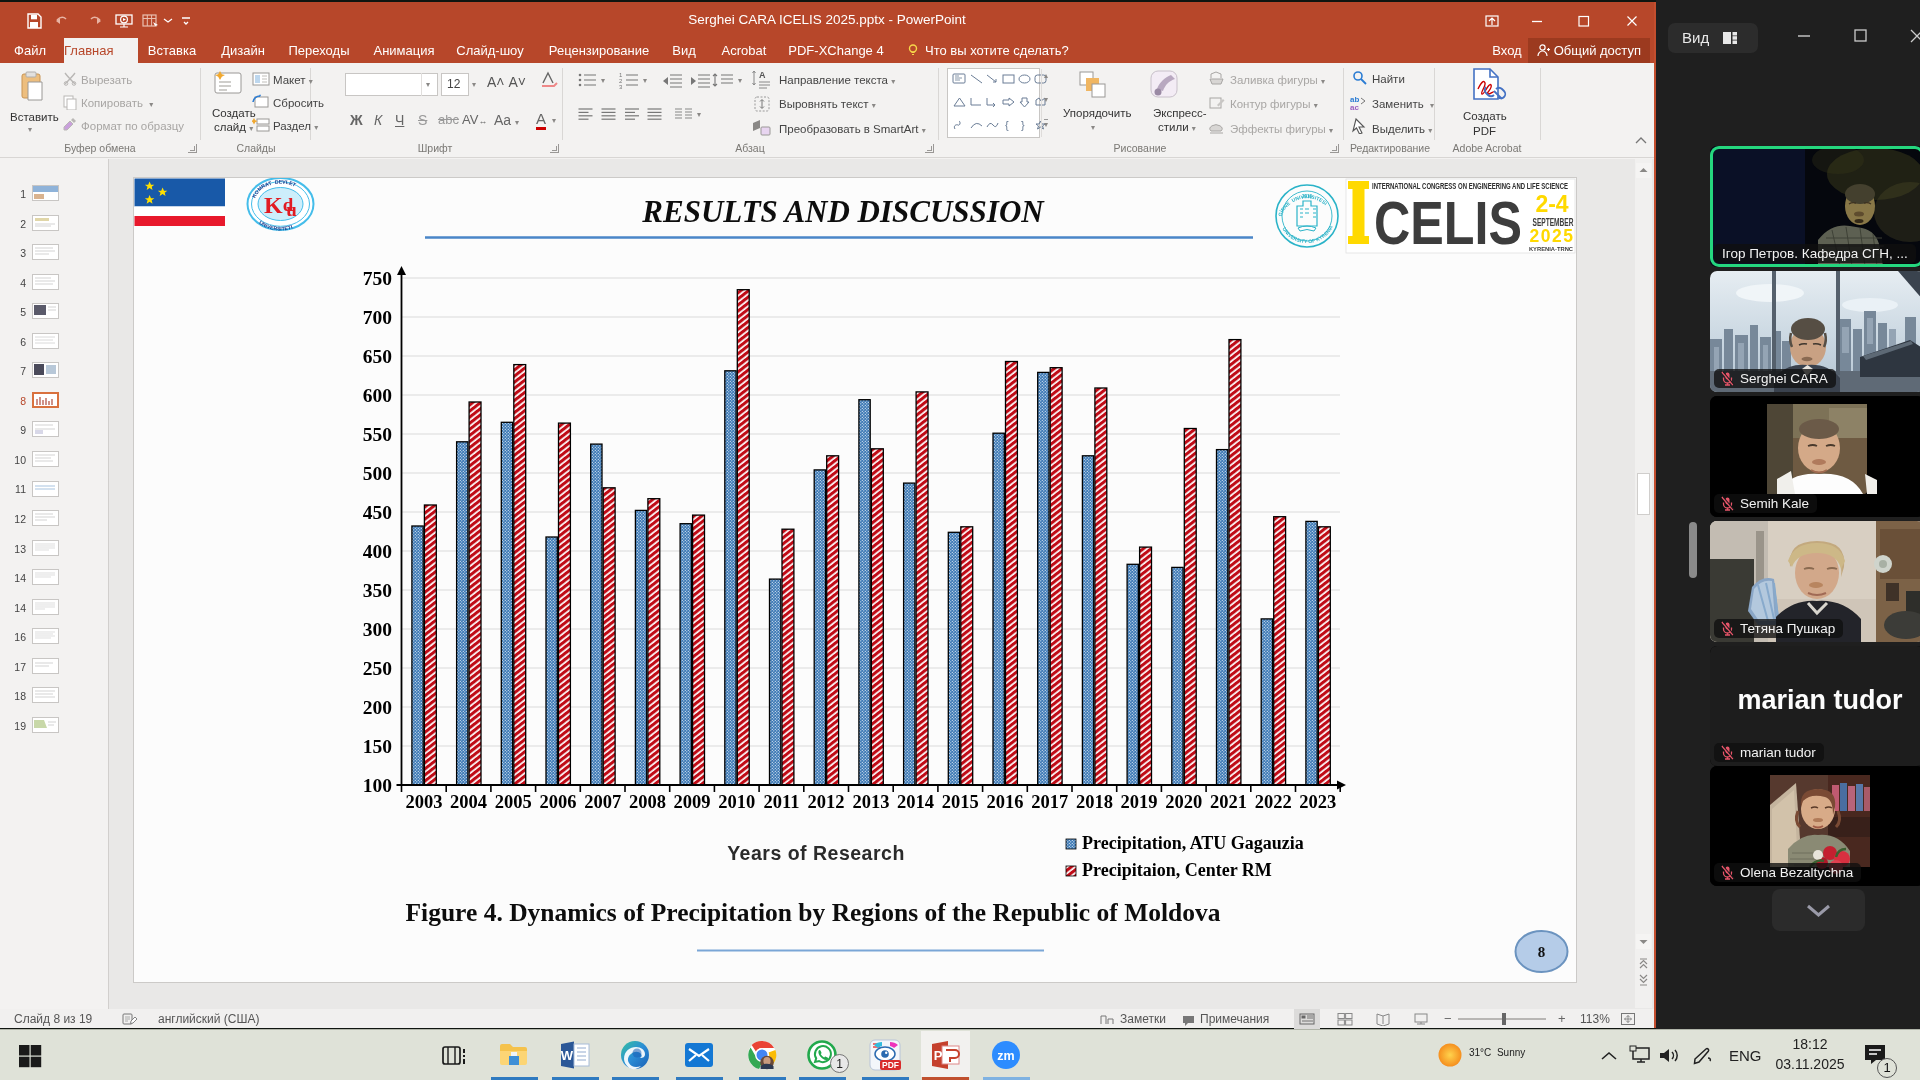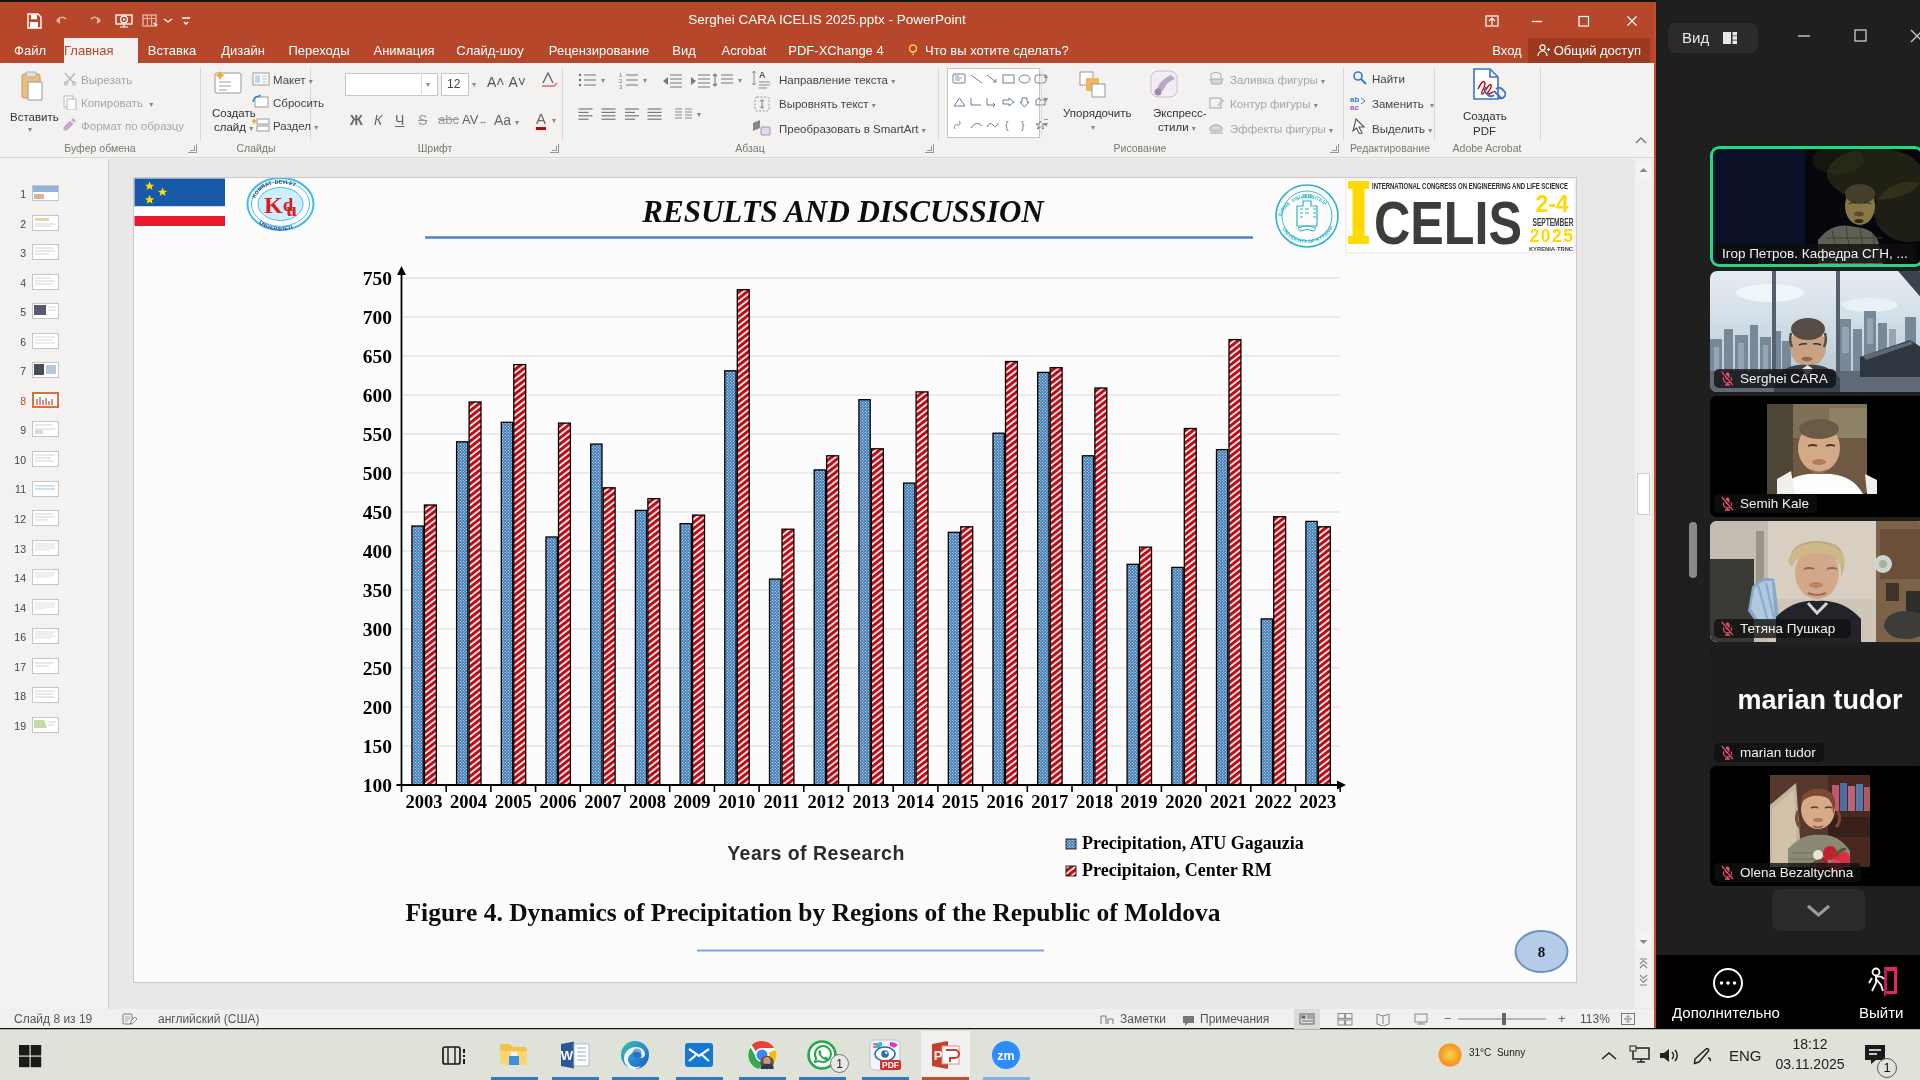--- a/index.html
+++ b/index.html
@@ -884,21 +884,21 @@
             <path d="M48 64l10 36M56 62l8 36M64 62l4 36"></path>
           </g>
 <ellipse cx="107" cy="52" rx="22" ry="26" fill="#d2a88a"></ellipse>
 <path d="M80 46q-3-26 27-26 30 0 27 26l-3 10q2-22-10-24-28-6-38 8z" fill="#c3a97e"></path>
 <path d="M78 40q6-18 29-18 23 0 28 18l-4 8q-4-16-24-16-20 0-25 14z" fill="#cdb887"></path>
 <path d="M94 48q5-2 10 0M117 48q5-2 10 0" stroke="#8a6a50" stroke-width="1.8" fill="none"></path>
 <ellipse cx="106" cy="64" rx="7" ry="3" fill="#b8855f"></ellipse>
 <path d="M98 72q9 4 18 0" stroke="#a06a55" stroke-width="2" fill="none"></path>
 <path d="M66 121V96q18-18 41-16 26-2 44 18v23z" fill="#23242a"></path>
 <path d="M98 82l9 10 10-10" stroke="#d8d5ce" stroke-width="3" fill="none"></path>
-</svg><div class="zlabel" style="padding:0 16px 0 26px"><svg width="15" height="15" viewBox="0 0 15 15" style="position:absolute;left:6px;top:2px">
+</svg><div class="zlabel" style="padding:0 8px 0 26px"><svg width="15" height="15" viewBox="0 0 15 15" style="position:absolute;left:6px;top:2px">
             <rect x="5.5" y="1.5" width="4" height="7" rx="2" fill="#e8556a"></rect>
             <path d="M3.5 6.5v1.5a4 4 0 0 0 8 0V6.5M7.5 12v2M5 14h5" stroke="#e8556a" stroke-width="1.3" fill="none"></path>
             <path d="M2 1l11 13" stroke="#e8556a" stroke-width="1.6"></path>
             <path d="M3.3 1l11 13" stroke="#1a1a1a" stroke-width="1.1"></path>
           </svg>Тетяна Пушкар</div></div>
       <div class="ztile" style="top:646px;height:120px;"><svg width="214" height="120" viewBox="0 0 214 120">
           <rect width="214" height="120" fill="#1d1d1d"></rect>
           <text x="110" y="63" text-anchor="middle" font-family="Liberation Sans" font-size="27" font-weight="bold" fill="#fdfdfd">marian tudor</text>
         </svg><div class="zlabel" style="padding:0 8px 0 26px"><svg width="15" height="15" viewBox="0 0 15 15" style="position:absolute;left:6px;top:2px">
             <rect x="5.5" y="1.5" width="4" height="7" rx="2" fill="#e8556a"></rect>
@@ -941,36 +941,20 @@
         </svg><div class="zlabel" style="padding:0 8px 0 26px"><svg width="15" height="15" viewBox="0 0 15 15" style="position:absolute;left:6px;top:2px">
             <rect x="5.5" y="1.5" width="4" height="7" rx="2" fill="#e8556a"></rect>
             <path d="M3.5 6.5v1.5a4 4 0 0 0 8 0V6.5M7.5 12v2M5 14h5" stroke="#e8556a" stroke-width="1.3" fill="none"></path>
             <path d="M2 1l11 13" stroke="#e8556a" stroke-width="1.6"></path>
             <path d="M3.3 1l11 13" stroke="#1a1a1a" stroke-width="1.1"></path>
           </svg>Olena Bezaltychna</div></div>
       <div class="abs" style="left:62px;top:889px;width:93px;height:42px;background:#2b2b2b;border-radius:8px"><svg width="93" height="42" viewBox="0 0 93 42">
           <path d="M36 17l10.5 9L57 17" fill="none" stroke="#9a9aa8" stroke-width="3"></path>
         </svg></div>
     </div>
-    <div id="zoombottom">
-      <svg class="abs" style="left:56px;top:12px" width="32" height="32" viewBox="0 0 32 32">
-        <circle cx="16" cy="16" r="14" fill="none" stroke="#fff" stroke-width="2"></circle>
-        <circle cx="9.5" cy="16" r="1.8" fill="#fff"></circle>
-        <circle cx="16" cy="16" r="1.8" fill="#fff"></circle>
-        <circle cx="22.5" cy="16" r="1.8" fill="#fff"></circle>
-      </svg>
-      <div class="zbtext" style="left:16px;top:49px">Дополнительно</div>
-      <svg class="abs" style="left:208px;top:10px" width="36" height="34" viewBox="0 0 36 34">
-        <path d="M20 2h13v27h-13l3-3h7V6h-7z" fill="#e8245e"></path>
-        <path d="M20 2l3 4v23l-3 3z" fill="#c01c4e"></path>
-        <circle cx="12" cy="7" r="3.5" fill="none" stroke="#fff" stroke-width="1.8"></circle>
-        <path d="M12 11v7l-4 8M12 14l5 6 2 6M8 13l-3 5M12 12q5-2 8 2" fill="none" stroke="#fff" stroke-width="1.8"></path>
-      </svg>
-      <div class="zbtext" style="left:203px;top:49px">Выйти</div>
-    </div>
     <div id="taskbar">
       <svg class="abs" style="left:18px;top:14px" width="24" height="24" viewBox="0 0 24 24">
         <rect x="1" y="1" width="10.5" height="10.5" fill="#1a1a1a"></rect>
         <rect x="12.7" y="1" width="10.5" height="10.5" fill="#1a1a1a"></rect>
         <rect x="1" y="12.7" width="10.5" height="10.5" fill="#1a1a1a"></rect>
         <rect x="12.7" y="12.7" width="10.5" height="10.5" fill="#1a1a1a"></rect>
       </svg>
       <svg class="abs" style="left:441px;top:13px" width="26" height="26" viewBox="0 0 26 26">
         <rect x="2" y="4" width="17" height="17" rx="2" fill="none" stroke="#1a1a1a" stroke-width="1.7"></rect>
         <path d="M7 4v17M14 4v17" stroke="#1a1a1a" stroke-width="1.4"></path>

